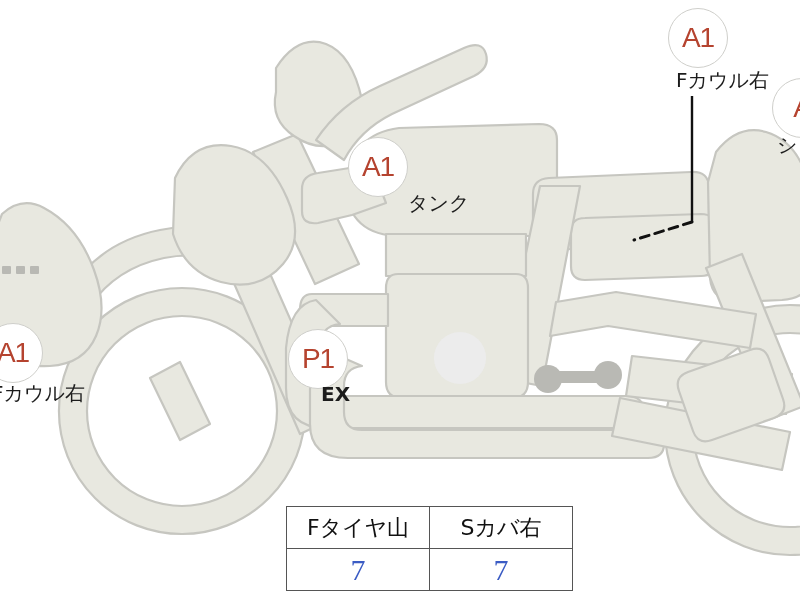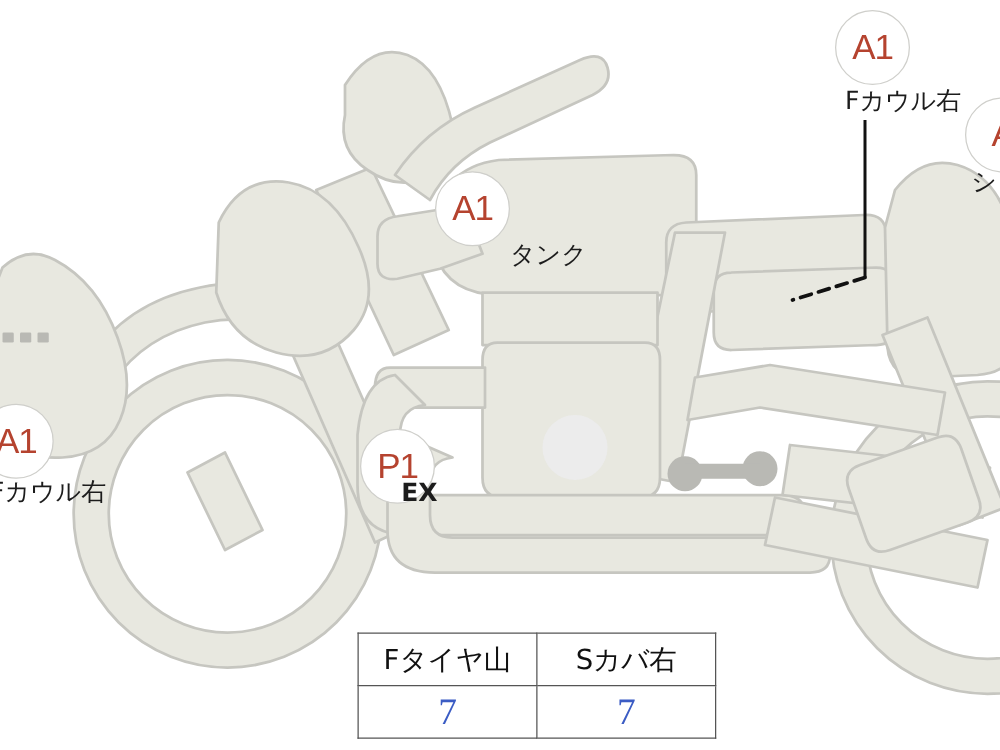--- a/index.html
+++ b/index.html
@@ -42,21 +42,21 @@
 
   .ann-scover-badge{left:668px;top:8px;}
   .ann-scover-label{left:676px;top:70px;}
 
   .ann-shock-badge{left:772px;top:78px;}
   .ann-shock-label{left:777px;top:135px;}
 
   .ann-cowl-badge{left:-17px;top:323px;}
   .ann-cowl-label{left:-8px;top:383px;}
 
-  .ann-ex-badge{left:288px;top:343px;}
+  .ann-ex-badge{left:288px;top:329px;}
   .ann-ex-label{left:321px;top:384px;font-weight:bold;}
 
   
   .leader{position:absolute;z-index:25;}
 
   
   #tire-table{
     position:absolute;left:286px;top:506px;
     border-collapse:collapse;
     z-index:40;background:#fff;padding-left:19px;

